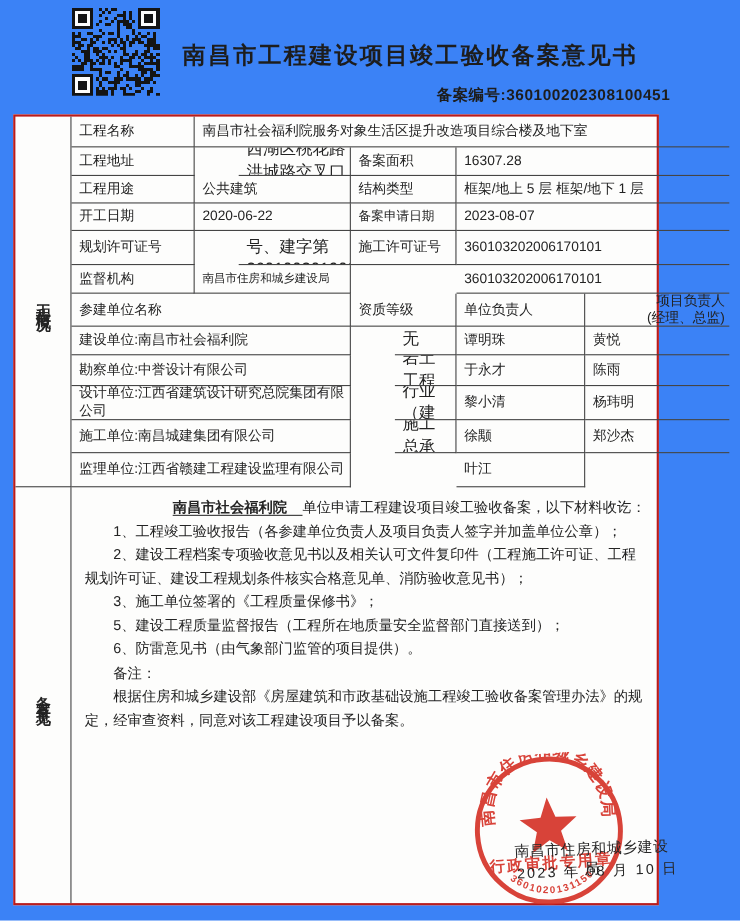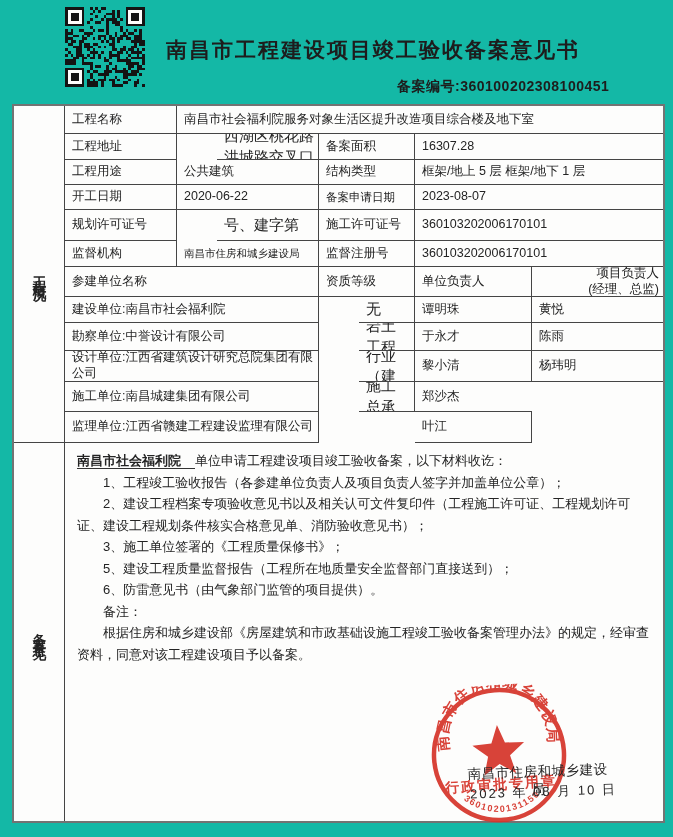--- a/index.html
+++ b/index.html
@@ -1,44 +1,44 @@
 <!DOCTYPE html>
 <html style="--seal: #d6352b;"><head>
 <meta charset="utf-8">
 <style>
   :root { --seal:#d6352b; --ink:#232323; --line:#454545; }
   * { box-sizing:border-box; margin:0; padding:0; }
   body { font-family:"Liberation Sans","DejaVu Sans",sans-serif; background:#ffffff; }
-  .page { position:relative; width:673px; height:837px; background:#14b8a6; color:var(--ink); overflow:hidden; }
+  .page { position:relative; width:673px; height:837px; background:#3b82f6; color:var(--ink); overflow:hidden; }
 
   
   .qr { position:absolute; left:62px; top:7px; width:86px; height:80px; }
   .title { position:absolute; left:166px; top:36px; font-size:21px; font-weight:700; letter-spacing:2px; color:#1d1d1d; white-space:nowrap; }
   .filing { position:absolute; left:397px; top:78px; font-size:14px; font-weight:600; letter-spacing:.5px; color:#1d1d1d; }
 
   
-  .tbl { position:absolute; left:12px; top:104px; width:653px; border:2px solid #737373; background:#fdfdfc; }
+  .tbl { position:absolute; left:12px; top:104px; width:587px; border:2px solid #b91c1c; background:#fdfdfc; }
   .sec1 { display:grid; grid-template-columns:51px 112px 142px 96px 117px 131px; grid-template-rows:28px 26px 25px 25px 31px 26px 30px 26px 28px 31px 30px 31px; }
   .c { display:flex; align-items:center; padding:1px 4px 1px 7px; border-right:1.4px solid var(--line); border-bottom:1.4px solid var(--line); font-size:12.5px; line-height:1.25; overflow:hidden; }
   .c.er { border-right:none; }
   .vhead { grid-column:1; grid-row:1 / span 12; display:flex; align-items:center; justify-content:center; writing-mode:vertical-rl; letter-spacing:4px; font-size:13.5px; font-weight:600; border-right:1.4px solid var(--line); border-bottom:1.4px solid var(--line); padding:0; }
   .span4 { grid-column:3 / span 4; }
   .span2v { grid-column:5 / span 2; }
   .nmcell { grid-column:2 / span 2; }
   .sm { font-size:15px; line-height:1.35;margin-left:40px; }
   .md { font-size:10.5px; }
   .ph { flex-direction:column; align-items:flex-end; justify-content:center; }
   .ph span { display:block; font-size:12.5px; }
 
   
   .sec2 { display:flex; height:378px; }
   .vhead2 { width:51px; flex:0 0 51px; display:flex; align-items:center; justify-content:center; writing-mode:vertical-rl; letter-spacing:5px; font-size:13.5px; font-weight:600; border-right:1.4px solid var(--line); }
   .opinion { flex:1; padding:7px 10px 0 12px; font-size:13px; line-height:21.5px; color:#242424; }
   .opinion p { text-indent:2em; }
-  .opinion p.first { text-indent:0; }
+  .opinion p.first { text-indent:0;text-align:right; }
   .uline { border-bottom:1.2px solid #333; padding-right:14px; font-weight:600; }
 
   
   .seal { position:absolute; left:429px; top:685px; width:140px; height:140px; transform:rotate(-4deg); opacity:.93; z-index:2; }
   .sealArc { font-size:15px; font-weight:700; fill:var(--seal); letter-spacing:1px; }
   .sealMid { font-size:14px; font-weight:700; fill:var(--seal); letter-spacing:2px; text-anchor:middle; }
   .sealNum { font-size:9px; font-weight:600; fill:var(--seal); letter-spacing:1.5px; }
   .sig-org { position:absolute; left:463px; top:763px; width:150px; text-align:center; font-size:13.5px; letter-spacing:.5px; color:#262626; transform:rotate(-2deg); z-index:3; }
   .sig-date { position:absolute; left:470px; top:783px; font-size:13px; letter-spacing:2px; color:#262626; transform:rotate(-2deg); z-index:3; }
 </style>
@@ -94,21 +94,20 @@
       <div class="c" style="grid-column:4; font-size:11.5px">备案申请日期</div>
       <div class="c span2v er">2023-08-07</div>
 
       <div class="c" style="grid-column:2">规划许可证号</div>
       <div class="c sm" style="grid-column:3">建字第 3601002019001236 号、建字第 3601002019001237 号</div>
       <div class="c" style="grid-column:4">施工许可证号</div>
       <div class="c span2v er">360103202006170101</div>
 
       <div class="c" style="grid-column:2">监督机构</div>
       <div class="c md" style="grid-column:3">南昌市住房和城乡建设局</div>
-      <div class="c" style="grid-column:4">监督注册号</div>
       <div class="c span2v er">360103202006170101</div>
 
       <div class="c nmcell">参建单位名称</div>
       <div class="c" style="grid-column:4">资质等级</div>
       <div class="c" style="grid-column:5">单位负责人</div>
       <div class="c ph er">
         <span>项目负责人</span>
         <span>(经理、总监)</span>
       </div>
 
@@ -122,20 +121,21 @@
       <div class="c" style="grid-column:5">于永才</div>
       <div class="c er">陈雨</div>
 
       <div class="c nmcell">设计单位:江西省建筑设计研究总院集团有限公司</div>
       <div class="c sm" style="grid-column:4">工程设计建筑行业（建筑工程）甲级</div>
       <div class="c" style="grid-column:5">黎小清</div>
       <div class="c er">杨玮明</div>
 
       <div class="c nmcell">施工单位:南昌城建集团有限公司</div>
       <div class="c sm" style="grid-column:4">建筑工程施工总承包一级</div>
+      <div class="c" style="grid-column:5">徐颙</div>
       <div class="c er">郑沙杰</div>
 
       <div class="c nmcell">监理单位:江西省赣建工程建设监理有限公司</div>
       <div class="c" style="grid-column:5">叶江</div>
     </div>
 
     <div class="sec2">
       <div class="vhead2">备案意见</div>
       <div class="opinion">
         <p class="first"><span class="uline">南昌市社会福利院</span><span>单位申请工程建设项目竣工验收备案，以下材料收讫：</span></p>

